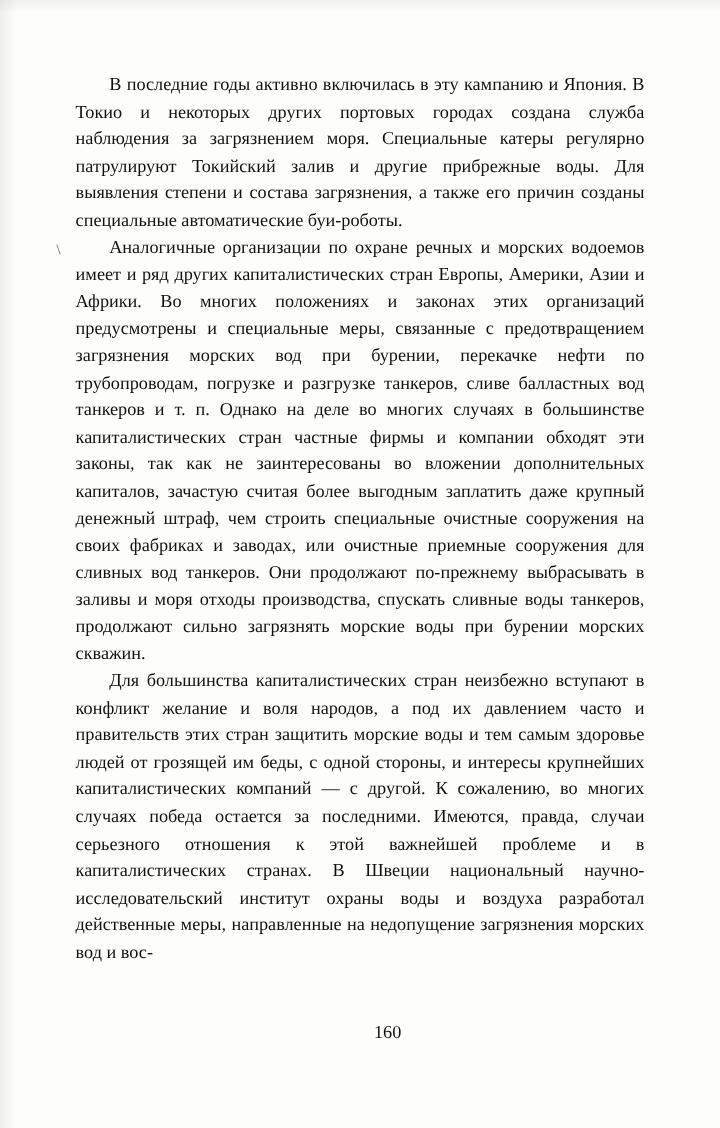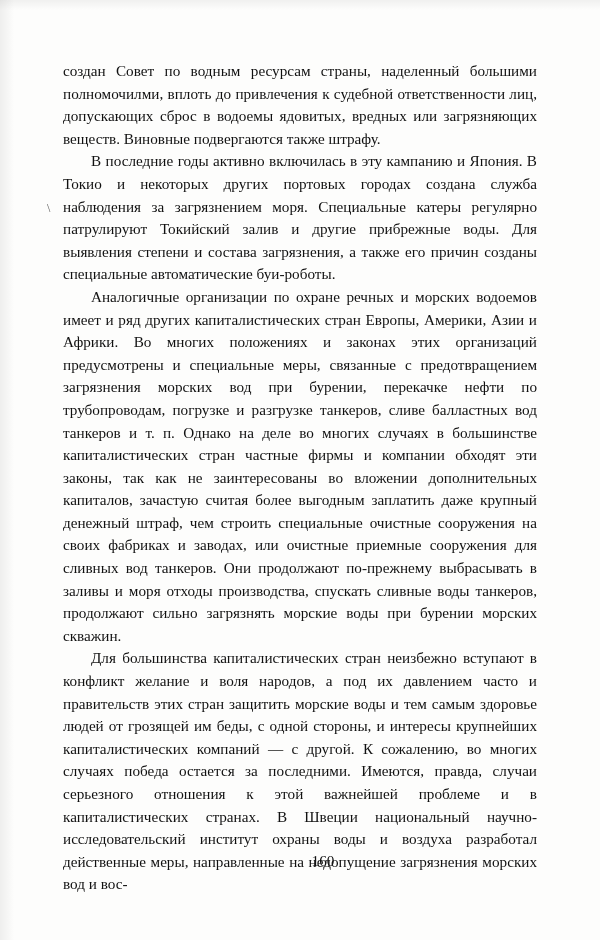--- a/index.html
+++ b/index.html
@@ -85,21 +85,20 @@
 <body>
 
 <div class="page">
 
   <div class="edge-shadow-left"></div>
   <div class="edge-shadow-top"></div>
 
   <div class="margin-mark">\</div>
 
   <div class="text-column">
-    <p class="para">создан Совет по водным ресурсам страны, наделенный большими полномочилми, вплоть до привлечения к судебной ответственности лиц, допускающих сброс в водоемы ядовитых, вредных или загрязняющих веществ. Виновные подвергаются также штрафу.</p>
     <p class="para indent">В последние годы активно включилась в эту кампанию и Япония. В Токио и некоторых других портовых городах создана служба наблюдения за загрязнением моря. Специальные катеры регулярно патрулируют Токийский залив и другие прибрежные воды. Для выявления степени и состава загрязнения, а также его причин созданы специальные автоматические буи-роботы.</p>
     <p class="para indent">Аналогичные организации по охране речных и морских водоемов имеет и ряд других капиталистических стран Европы, Америки, Азии и Африки. Во многих положениях и законах этих организаций предусмотрены и специальные меры, связанные с предотвращением загрязнения морских вод при бурении, перекачке нефти по трубопроводам, погрузке и разгрузке танкеров, сливе балластных вод танкеров и т. п. Однако на деле во многих случаях в большинстве капиталистических стран частные фирмы и компании обходят эти законы, так как не заинтересованы во вложении дополнительных капиталов, зачастую считая более выгодным заплатить даже крупный денежный штраф, чем строить специальные очистные сооружения на своих фабриках и заводах, или очистные приемные сооружения для сливных вод танкеров. Они продолжают по-прежнему выбрасывать в заливы и моря отходы производства, спускать сливные воды танкеров, продолжают сильно загрязнять морские воды при бурении морских скважин.</p>
     <p class="para indent">Для большинства капиталистических стран неизбежно вступают в конфликт желание и воля народов, а под их давлением часто и правительств этих стран защитить морские воды и тем самым здоровье людей от грозящей им беды, с одной стороны, и интересы крупнейших капиталистических компаний — с другой. К сожалению, во многих случаях победа остается за последними. Имеются, правда, случаи серьезного отношения к этой важнейшей проблеме и в капиталистических странах. В Швеции национальный научно-исследовательский институт охраны воды и воздуха разработал действенные меры, направленные на недопущение загрязнения морских вод и вос-</p>
   </div>
 
   <div class="page-number">160</div>
 
 </div>
 
 </body></html>

